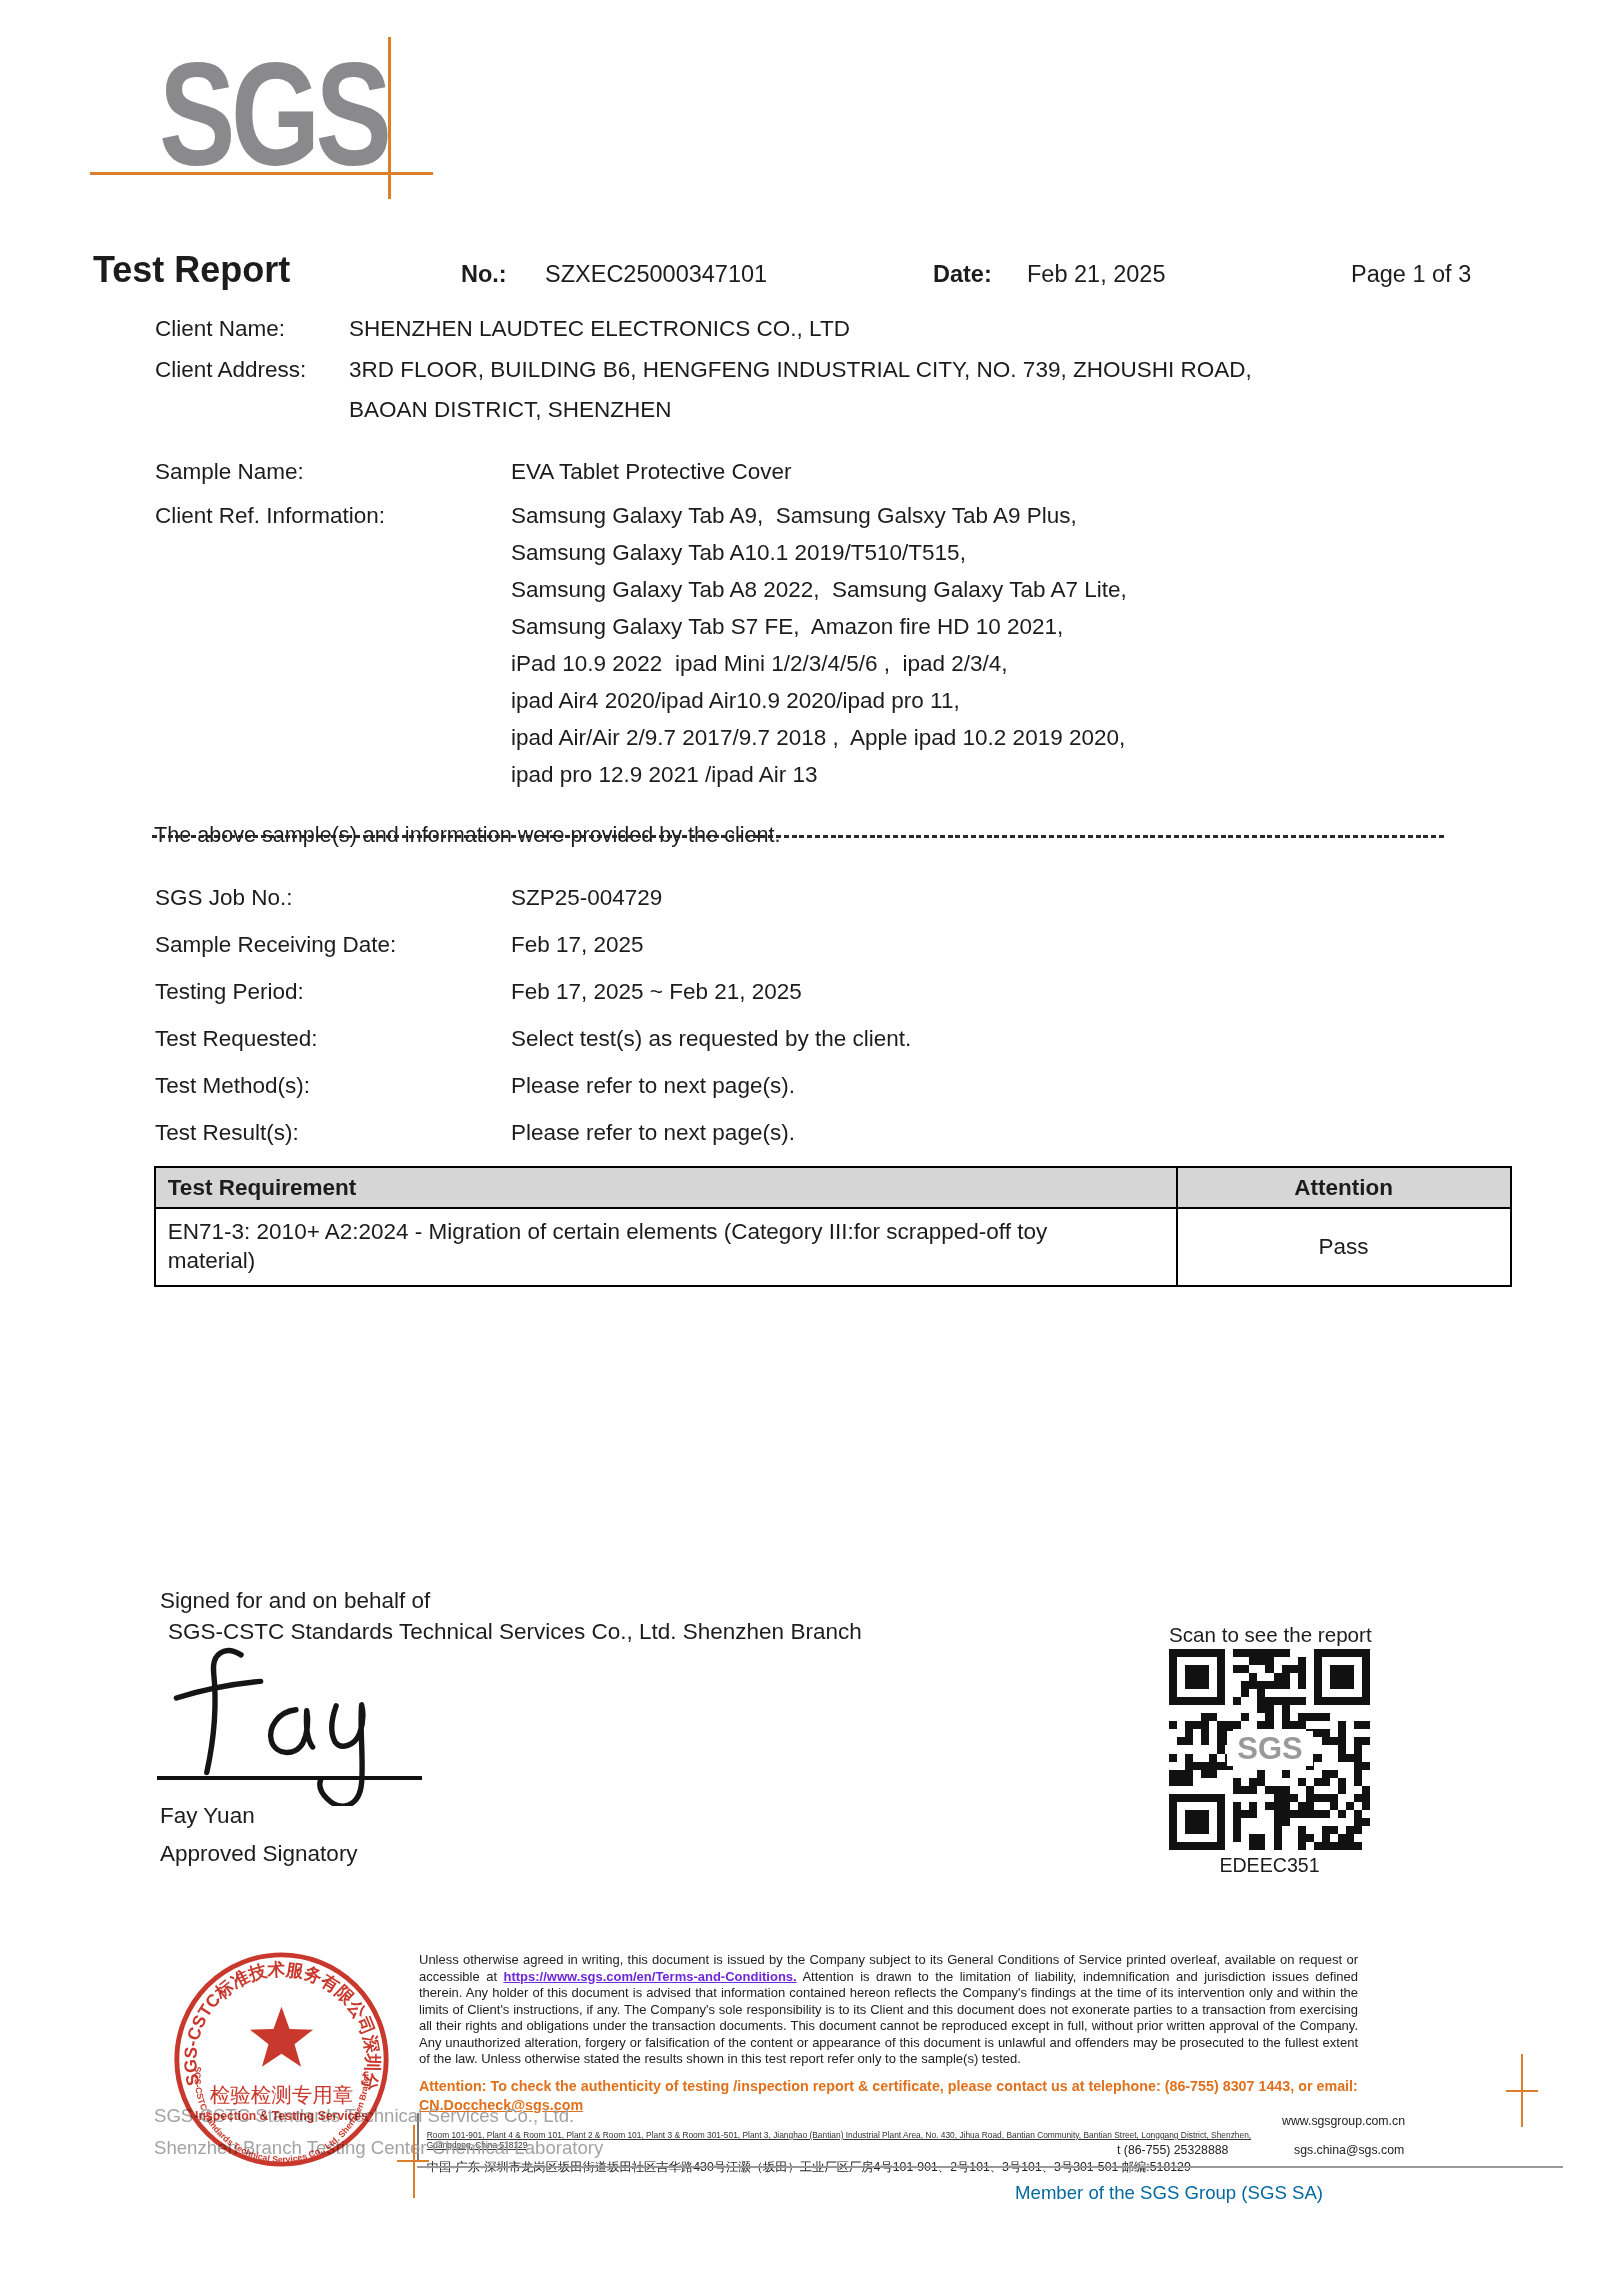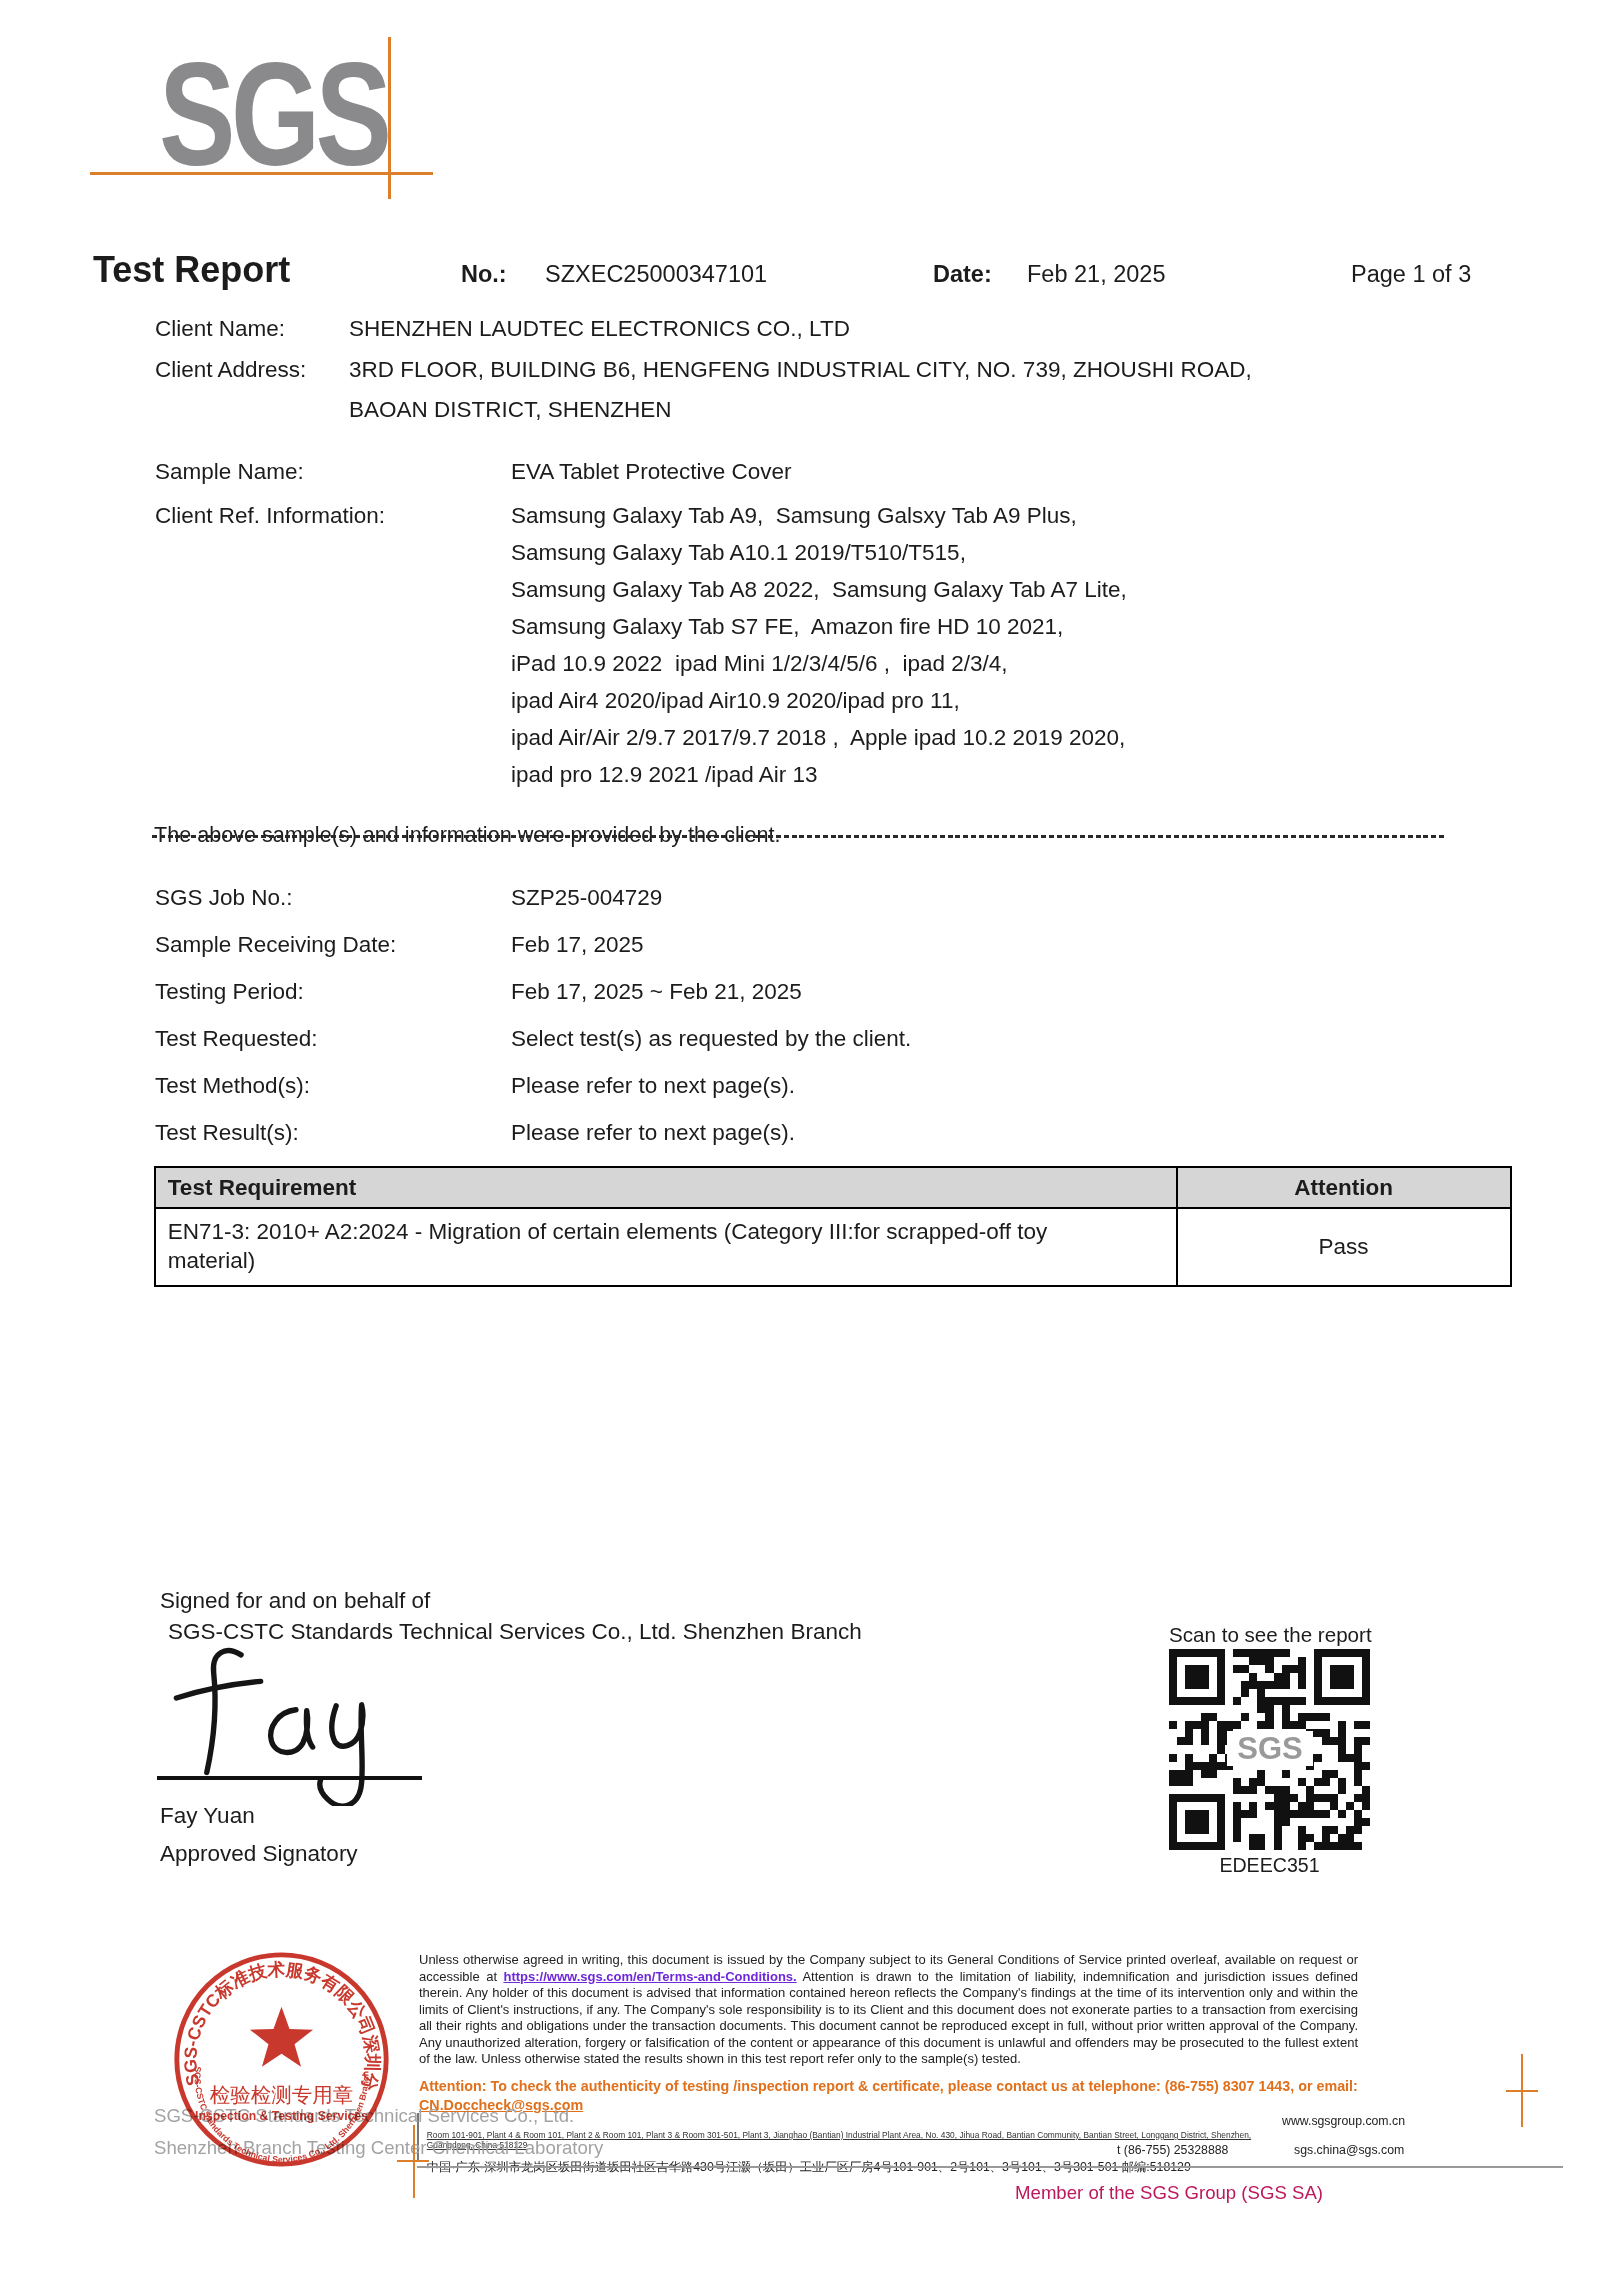--- a/index.html
+++ b/index.html
@@ -40,21 +40,21 @@
   
   .legal{font-size:13px;line-height:16.5px;text-align:justify;color:#222;}
   .legal a{color:#6d28d9;}
   .attention{font-size:14.3px;line-height:18.6px;font-weight:700;color:#e0701c;}
   .attention .em{text-decoration:underline;}
   .addr-block{border-left:2px solid #777;padding-left:7.8px;}
   .addr-en{font-size:8.4px;color:#333;}
   .addr-cn{font-size:12.3px;color:#222;}
   .addr-right{font-size:12.3px;color:#222;}
   .footer-rule{height:2px;background:#9a9a9a;}
-  .member{font-size:18.6px;color:#be185d;text-align:right;}
+  .member{font-size:18.6px;color:#0369a1;text-align:right;}
 </style>
 </head>
 <body>
 
 <div class="page">
 
   <div class="abs" style="left:159px;top:41px;width:314px;height:137px;">
     <div class="logo-text">SGS</div>
   </div>
   <div class="abs orange-hline" style="left:90px;top:172px;width:343px;height:2.9px;"></div>

